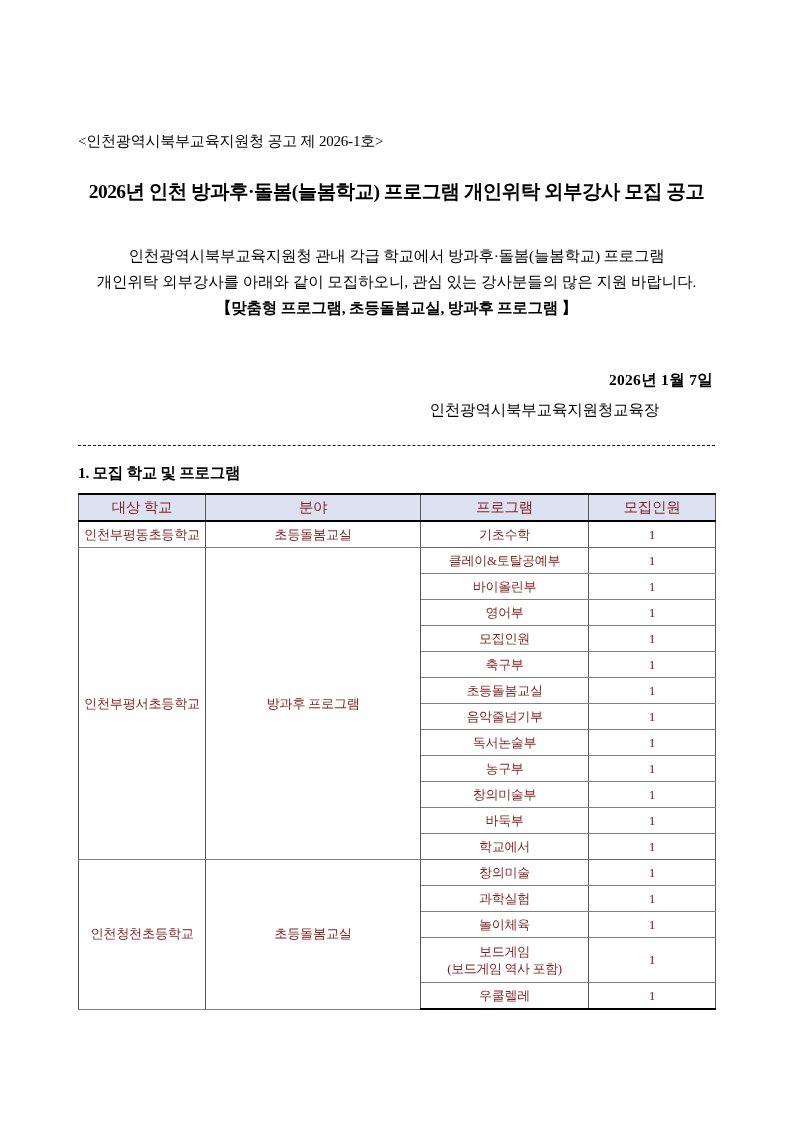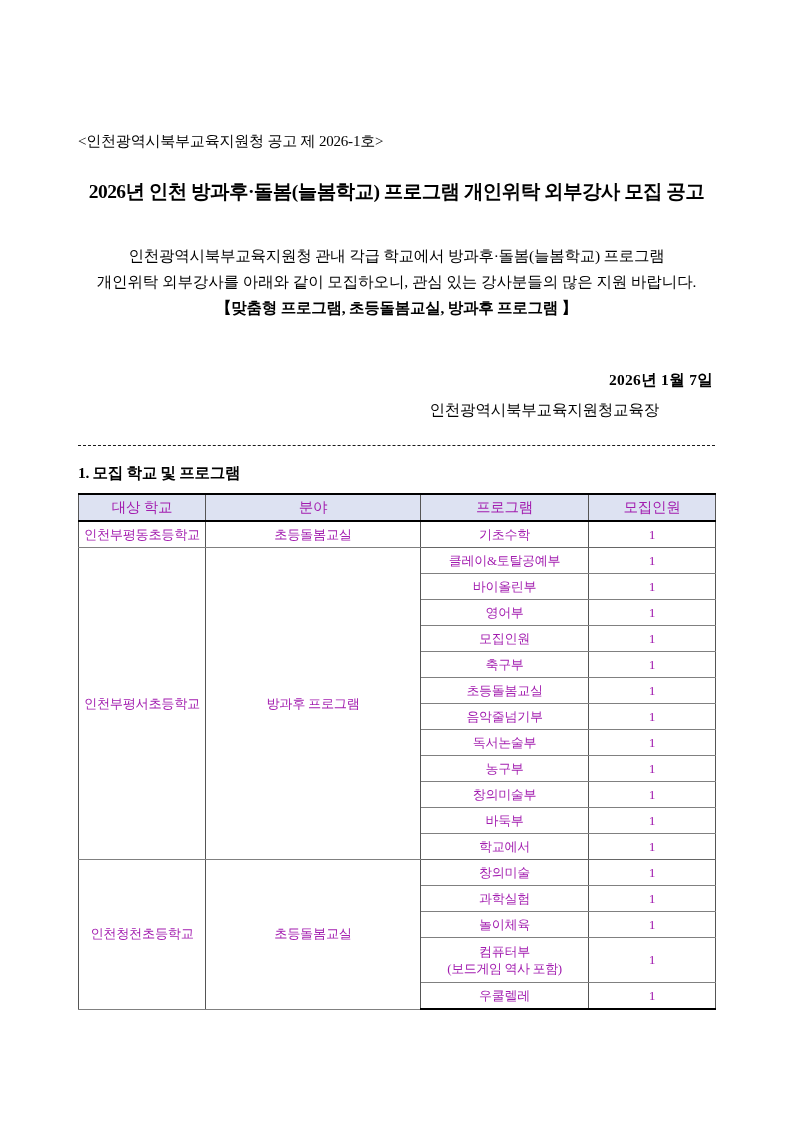--- a/index.html
+++ b/index.html
@@ -139,21 +139,21 @@
   table.program-table td {
     border-left: 1.1px solid #555555;
     border-right: 1.1px solid #555555;
     border-top: 1.1px solid #808080;
     border-bottom: 1.1px solid #808080;
     text-align: center;
     vertical-align: middle;
     padding: 0 2px;
     font-weight: normal;
     letter-spacing: -0.3px;
-    color: #a21caf;
+    color: #7f1d1d;
   }
   table.program-table thead th {
     background: #dde2f2;
     height: 25px;
     font-size: 14.5px;
     border-top: 2.2px solid #000000;
     border-bottom: 2.2px solid #000000;
     letter-spacing: -0.2px;
   }
   table.program-table tbody td {
@@ -289,21 +289,21 @@
             <tr>
               <td class="">과학실험</td>
               <td class="cell-count">1</td>
             </tr>
             <tr>
               <td class="">놀이체육</td>
               <td class="cell-count">1</td>
             </tr>
             <tr>
               <td class="two-line">
-                <span class="tl-1">컴퓨터부</span>
+                <span class="tl-1">보드게임</span>
                 <span class="tl-2">(보드게임 역사 포함)</span>
               </td>
               <td class="cell-count">1</td>
             </tr>
             <tr>
               <td class="">우쿨렐레</td>
               <td class="cell-count">1</td>
             </tr>
           </tbody>
       </table>

